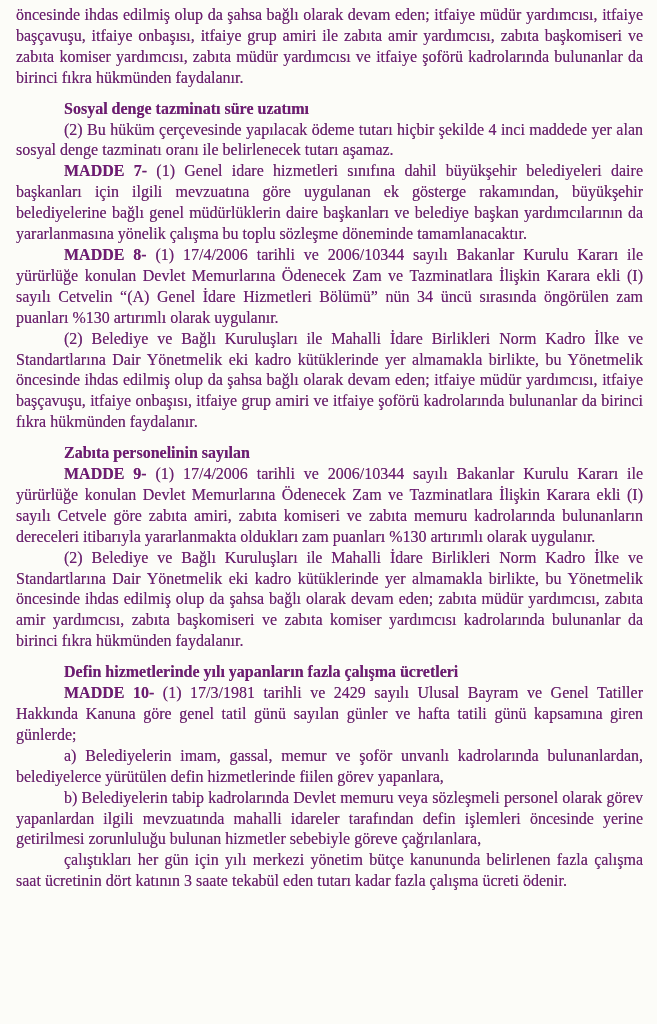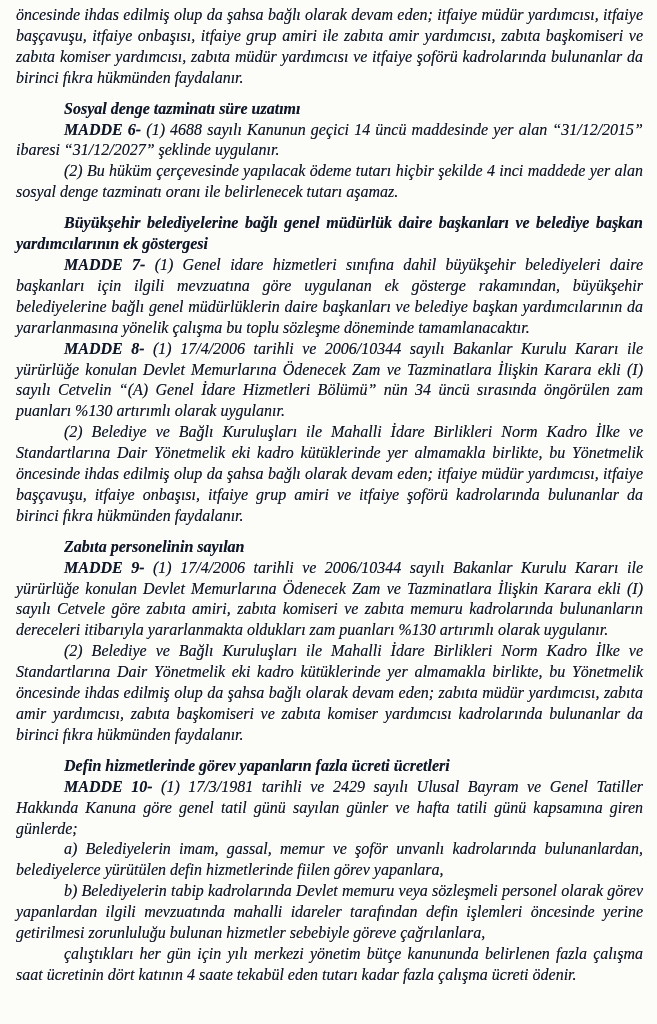--- a/index.html
+++ b/index.html
@@ -11,25 +11,24 @@
     position: relative;
     box-sizing: border-box;
     width: 657px;
     height: 1024px;
     overflow: hidden;
     background: #fcfcf8;
     padding: 5px 14px 0 16px;
     font-family: "Liberation Serif", "DejaVu Serif", serif;
     font-size: 16px;
     line-height: 20.9px;
-    color: #0f172a;
+    color: #701a75;
     text-align: justify;
     
     text-shadow: 0 0 0.45px rgba(20,20,20,0.55);
-    font-style: italic;
   }
   p.para {
     margin: 0;
     text-indent: 48px;
   }
   p.para.cont {
     text-indent: 0;
   }
   p.heading {
     margin: 10px 0 0 0;
@@ -41,32 +40,30 @@
   }
 </style>
 </head>
 <body>
 
 <div class="page">
 
   <p class="para cont">öncesinde ihdas edilmiş olup da şahsa bağlı olarak devam eden; itfaiye müdür yardımcısı, itfaiye başçavuşu, itfaiye onbaşısı, itfaiye grup amiri ile zabıta amir yardımcısı, zabıta başkomiseri ve zabıta komiser yardımcısı, zabıta müdür yardımcısı ve itfaiye şoförü kadrolarında bulunanlar da birinci fıkra hükmünden faydalanır.</p>
 
   <p class="heading">Sosyal denge tazminatı süre uzatımı</p>
-  <p class="para"><span class="madde">MADDE 6-</span><span> (1) 4688 sayılı Kanunun geçici 14 üncü maddesinde yer alan “31/12/2015” ibaresi “31/12/2027” şeklinde uygulanır.</span></p>
   <p class="para"><span>(2) Bu hüküm çerçevesinde yapılacak ödeme tutarı hiçbir şekilde 4 inci maddede yer alan sosyal denge tazminatı oranı ile belirlenecek tutarı aşamaz.</span></p>
 
-  <p class="heading">Büyükşehir belediyelerine bağlı genel müdürlük daire başkanları ve belediye başkan yardımcılarının ek göstergesi</p>
   <p class="para"><span class="madde">MADDE 7-</span><span> (1) Genel idare hizmetleri sınıfına dahil büyükşehir belediyeleri daire başkanları için ilgili mevzuatına göre uygulanan ek gösterge rakamından, büyükşehir belediyelerine bağlı genel müdürlüklerin daire başkanları ve belediye başkan yardımcılarının da yararlanmasına yönelik çalışma bu toplu sözleşme döneminde tamamlanacaktır.</span></p>
 
   <p class="para"><span class="madde">MADDE 8-</span><span> (1) 17/4/2006 tarihli ve 2006/10344 sayılı Bakanlar Kurulu Kararı ile yürürlüğe konulan Devlet Memurlarına Ödenecek Zam ve Tazminatlara İlişkin Karara ekli (I) sayılı Cetvelin “(A) Genel İdare Hizmetleri Bölümü” nün 34 üncü sırasında öngörülen zam puanları %130 artırımlı olarak uygulanır.</span></p>
   <p class="para"><span>(2) Belediye ve Bağlı Kuruluşları ile Mahalli İdare Birlikleri Norm Kadro İlke ve Standartlarına Dair Yönetmelik eki kadro kütüklerinde yer almamakla birlikte, bu Yönetmelik öncesinde ihdas edilmiş olup da şahsa bağlı olarak devam eden; itfaiye müdür yardımcısı, itfaiye başçavuşu, itfaiye onbaşısı, itfaiye grup amiri ve itfaiye şoförü kadrolarında bulunanlar da birinci fıkra hükmünden faydalanır.</span></p>
 
   <p class="heading">Zabıta personelinin sayılan</p>
   <p class="para"><span class="madde">MADDE 9-</span><span> (1) 17/4/2006 tarihli ve 2006/10344 sayılı Bakanlar Kurulu Kararı ile yürürlüğe konulan Devlet Memurlarına Ödenecek Zam ve Tazminatlara İlişkin Karara ekli (I) sayılı Cetvele göre zabıta amiri, zabıta komiseri ve zabıta memuru kadrolarında bulunanların dereceleri itibarıyla yararlanmakta oldukları zam puanları %130 artırımlı olarak uygulanır.</span></p>
   <p class="para"><span>(2) Belediye ve Bağlı Kuruluşları ile Mahalli İdare Birlikleri Norm Kadro İlke ve Standartlarına Dair Yönetmelik eki kadro kütüklerinde yer almamakla birlikte, bu Yönetmelik öncesinde ihdas edilmiş olup da şahsa bağlı olarak devam eden; zabıta müdür yardımcısı, zabıta amir yardımcısı, zabıta başkomiseri ve zabıta komiser yardımcısı kadrolarında bulunanlar da birinci fıkra hükmünden faydalanır.</span></p>
 
-  <p class="heading">Defin hizmetlerinde görev yapanların fazla ücreti ücretleri</p>
+  <p class="heading">Defin hizmetlerinde yılı yapanların fazla çalışma ücretleri</p>
   <p class="para"><span class="madde">MADDE 10-</span><span> (1) 17/3/1981 tarihli ve 2429 sayılı Ulusal Bayram ve Genel Tatiller Hakkında Kanuna göre genel tatil günü sayılan günler ve hafta tatili günü kapsamına giren günlerde;</span></p>
   <p class="para"><span>a) Belediyelerin imam, gassal, memur ve şoför unvanlı kadrolarında bulunanlardan, belediyelerce yürütülen defin hizmetlerinde fiilen görev yapanlara,</span></p>
   <p class="para"><span>b) Belediyelerin tabip kadrolarında Devlet memuru veya sözleşmeli personel olarak görev yapanlardan ilgili mevzuatında mahalli idareler tarafından defin işlemleri öncesinde yerine getirilmesi zorunluluğu bulunan hizmetler sebebiyle göreve çağrılanlara,</span></p>
-  <p class="para"><span>çalıştıkları her gün için yılı merkezi yönetim bütçe kanununda belirlenen fazla çalışma saat ücretinin dört katının 4 saate tekabül eden tutarı kadar fazla çalışma ücreti ödenir.</span></p>
+  <p class="para"><span>çalıştıkları her gün için yılı merkezi yönetim bütçe kanununda belirlenen fazla çalışma saat ücretinin dört katının 3 saate tekabül eden tutarı kadar fazla çalışma ücreti ödenir.</span></p>
 
 </div>
 
 </body></html>

